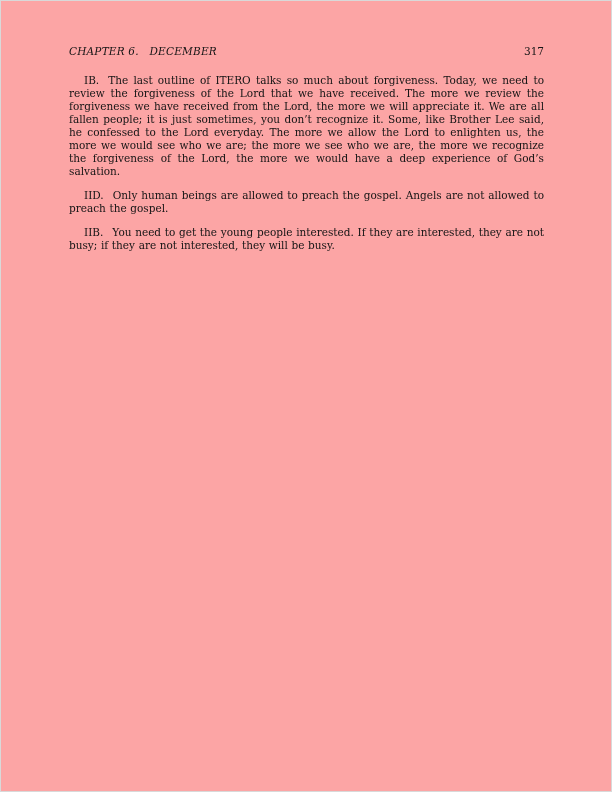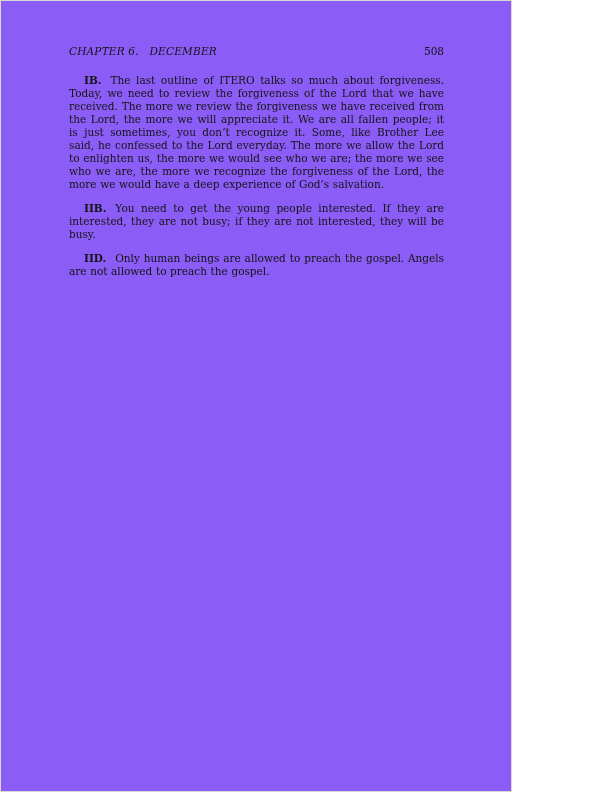--- a/index.html
+++ b/index.html
@@ -2,24 +2,24 @@
 <html><head>
 <meta charset="utf-8">
 <style>
   html, body {
     margin: 0;
     padding: 0;
     background: #ffffff;
   }
   .page {
     position: relative;
-    width: 512px;
+    width: 612px;
     height: 792px;
     box-sizing: border-box;
-    background: #8b5cf6;
+    background: #fca5a5;
     border: 1px solid #d9d9d9;
     padding: 44px 67px 0 68px;
     font-family: "DejaVu Serif", "Liberation Serif", serif;
     color: #141414;
     overflow: hidden;
   }
   .running-header {
     display: flex;
     justify-content: space-between;
     align-items: baseline;
@@ -37,39 +37,39 @@
   .body-text p {
     margin: 0 0 11px 0;
     font-size: 10.5px;
     line-height: 13px;
     text-align: justify;
     text-indent: 15px;
     hyphens: none;
     word-spacing: 0.3px;
   }
   .plabel {
-    font-weight: bold;
+    font-weight: normal;
     margin-right: 9px;
     margin-top: 8px;
   }
 </style>
 </head>
 <body>
 
 <div class="page">
 
   <div class="running-header">
     <span class="chapter-title">CHAPTER 6. DECEMBER</span>
-    <span class="page-number">508</span>
+    <span class="page-number">317</span>
   </div>
 
   <div class="body-text">
 
     <p><span class="plabel">IB.</span><span>The last outline of ITERO talks so much about forgiveness. Today, we need to review the forgiveness of the Lord that we have received. The more we review the forgiveness we have received from the Lord, the more we will appreciate it. We are all fallen people; it is just sometimes, you don’t recognize it. Some, like Brother Lee said, he confessed to the Lord everyday. The more we allow the Lord to enlighten us, the more we would see who we are; the more we see who we are, the more we recognize the forgiveness of the Lord, the more we would have a deep experience of God’s salvation.</span></p>
 
 
+    <p><span class="plabel">IID.</span><span>Only human beings are allowed to preach the gospel. Angels are not allowed to preach the gospel.</span></p>
+
     <p><span class="plabel">IIB.</span><span>You need to get the young people interested. If they are interested, they are not busy; if they are not interested, they will be busy.</span></p>
-
-    <p><span class="plabel">IID.</span><span>Only human beings are allowed to preach the gospel. Angels are not allowed to preach the gospel.</span></p>
 
   </div>
 
 </div>
 
 </body></html>

